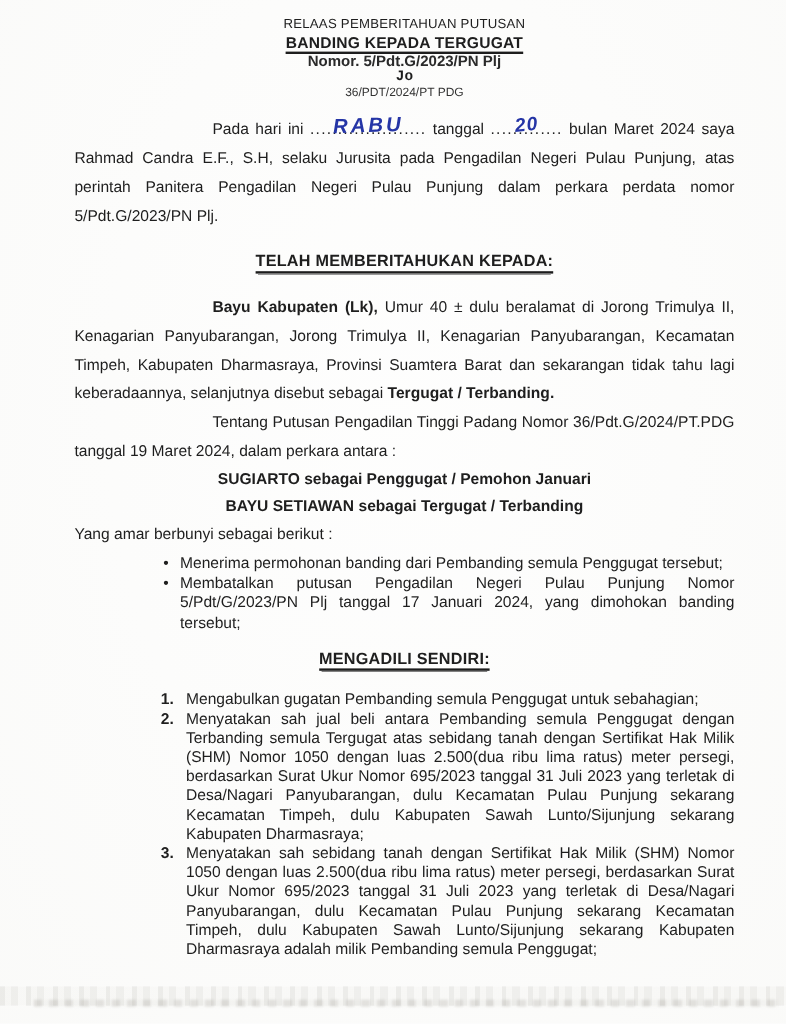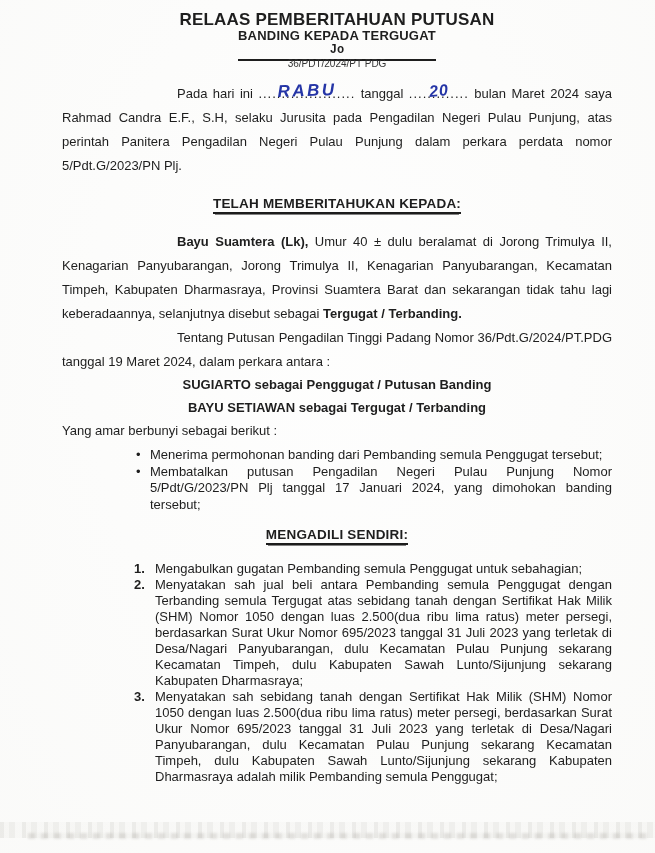--- a/index.html
+++ b/index.html
@@ -14,23 +14,23 @@
     position:relative;
     width:655px;height:853px;
     box-sizing:border-box;
     padding:12px 43px 0 62px;
     background:
       radial-gradient(ellipse at 50% 40%, rgba(255,255,255,.6), rgba(245,245,242,.25)),
       #fcfcfb;
   }
   
   .doc-header{text-align:center;}
-  .hl1{font-size:17px;font-weight:700;line-height:16px;letter-spacing:.2px;}
+  .hl1{font-size:11px;font-weight:400;line-height:16px;letter-spacing:.2px;}
   .hl2{font-size:13px;font-weight:700;line-height:16px;letter-spacing:.2px;}
-  .hl2 .u{border-bottom:2px solid #1e1e1e;padding-bottom:16px;}
+  .hl2 .u{border-bottom:2px solid #1e1e1e;padding-bottom:0px;}
   .hl3{font-size:12.5px;font-weight:700;line-height:14px;color:#2a2a2a;}
   .hl4{font-size:12px;font-weight:700;line-height:13px;font-family:Liberation Mono, monospace;}
   .hl5{font-size:10px;font-weight:400;line-height:13px;color:#333;}
   
   .para{
     font-size:13px;line-height:24px;
     text-align:justify;margin:0;
   }
   .indent{text-indent:115px;}
   .p1{margin-top:12px;}
@@ -94,40 +94,41 @@
   b{font-weight:700;}
 </style>
 </head>
 <body>
 
 <div class="page">
 
   <header class="doc-header">
     <div class="hl1">RELAAS PEMBERITAHUAN PUTUSAN</div>
     <div class="hl2"><span class="u">BANDING KEPADA TERGUGAT</span></div>
+    <div class="hl3">Nomor. 5/Pdt.G/2023/PN Plj</div>
     <div class="hl4">Jo</div>
     <div class="hl5">36/PDT/2024/PT PDG</div>
   </header>
 
   <p class="para indent p1"><span>Pada hari ini</span>
     <span class="blank"><span class="dots">.....................</span><span class="handwriting">RABU</span></span>
     <span>tanggal</span>
     <span class="blank"><span class="dots">.............</span><span class="handwriting small">20</span></span>
     <span>bulan Maret 2024 saya Rahmad Candra E.F., S.H, selaku Jurusita pada Pengadilan Negeri Pulau Punjung, atas perintah Panitera Pengadilan Negeri Pulau Punjung dalam perkara perdata nomor 5/Pdt.G/2023/PN Plj.</span></p>
 
   <h2 class="center-heading"><span class="u">TELAH MEMBERITAHUKAN KEPADA:</span></h2>
 
-  <p class="para indent"><b>Bayu Suamtera (Lk),</b>
+  <p class="para indent"><b>Bayu Kabupaten (Lk),</b>
     <span>Umur 40 ± dulu beralamat di Jorong Trimulya II, Kenagarian Panyubarangan, Jorong Trimulya II, Kenagarian Panyubarangan, Kecamatan Timpeh, Kabupaten Dharmasraya, Provinsi Suamtera Barat dan sekarangan tidak tahu lagi keberadaannya, selanjutnya disebut sebagai</span>
     <b>Tergugat / Terbanding.</b></p>
 
   <p class="para indent">Tentang Putusan Pengadilan Tinggi Padang Nomor 36/Pdt.G/2024/PT.PDG tanggal 19 Maret 2024, dalam perkara antara :</p>
 
   <div>
-    <div class="vs">SUGIARTO sebagai Penggugat / Putusan Banding</div>
+    <div class="vs">SUGIARTO sebagai Penggugat / Pemohon Januari</div>
     <div class="vs">BAYU SETIAWAN sebagai Tergugat / Terbanding</div>
   </div>
 
   <p class="para">Yang amar berbunyi sebagai berikut :</p>
 
 
   <ul class="bullets">
     <li>
       <span class="marker">•</span>
       <span class="li-text">Menerima permohonan banding dari Pembanding semula Penggugat tersebut;</span>

